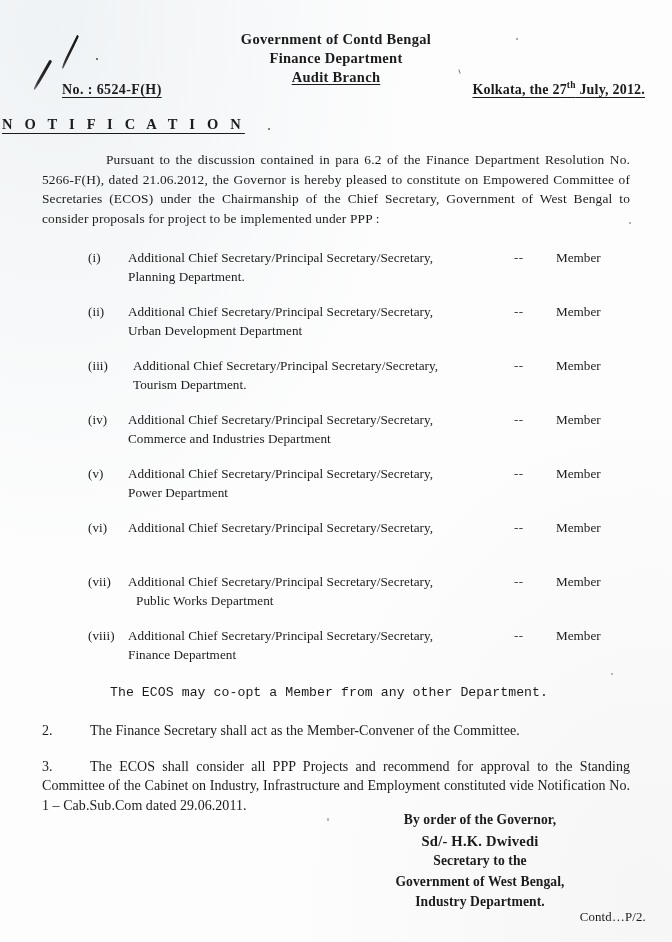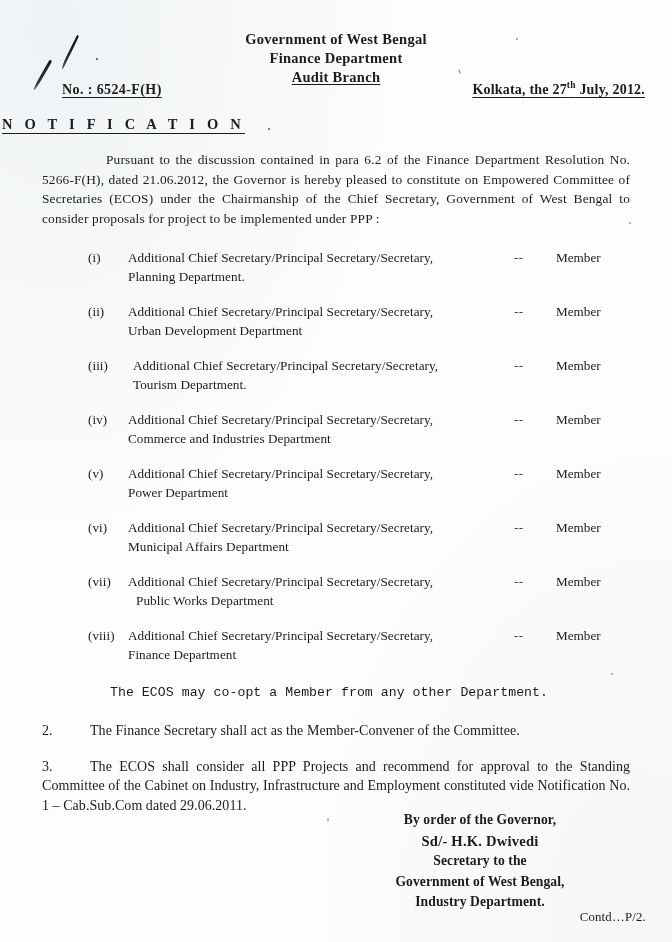--- a/index.html
+++ b/index.html
@@ -246,21 +246,21 @@
   <div class="pen-mark pen-2"></div>
   <div class="speck speck-a"></div>
   <div class="speck speck-b"></div>
   <div class="speck speck-c"></div>
   <div class="speck speck-d"></div>
   <div class="speck speck-e"></div>
   <div class="speck speck-f"></div>
   <div class="speck speck-g"></div>
 
   <div class="letterhead">
-    <span class="lh-line">Government of West Bengal</span>
+    <span class="lh-line">Government of Contd Bengal</span>
     <span class="lh-line">Finance Department</span>
     <span class="lh-line underlined">Audit Branch</span>
   </div>
 
   <div class="ref-row">
     <div class="ref-no">No. : 6524-F(H)</div>
     <div class="ref-date"><span>Kolkata, the 27</span><sup>th</sup><span> July, 2012.</span></div>
   </div>
 
   <div class="notif-title">
@@ -318,21 +318,20 @@
         <span class="l2">Power Department</span>
       </div>
       <div class="mi-dash">--</div>
       <div class="mi-role">Member</div>
     </div>
 
     <div class="member-item mi-item-6">
       <div class="mi-num">(vi)</div>
       <div class="mi-body">
         <span class="l1">Additional Chief Secretary/Principal Secretary/Secretary,</span>
-        <span class="l2">Municipal Affairs Department</span>
       </div>
       <div class="mi-dash">--</div>
       <div class="mi-role">Member</div>
     </div>
 
     <div class="member-item mi-item-7">
       <div class="mi-num">(vii)</div>
       <div class="mi-body">
         <span class="l1">Additional Chief Secretary/Principal Secretary/Secretary,</span>
         <span class="l2">Public Works Department</span>

